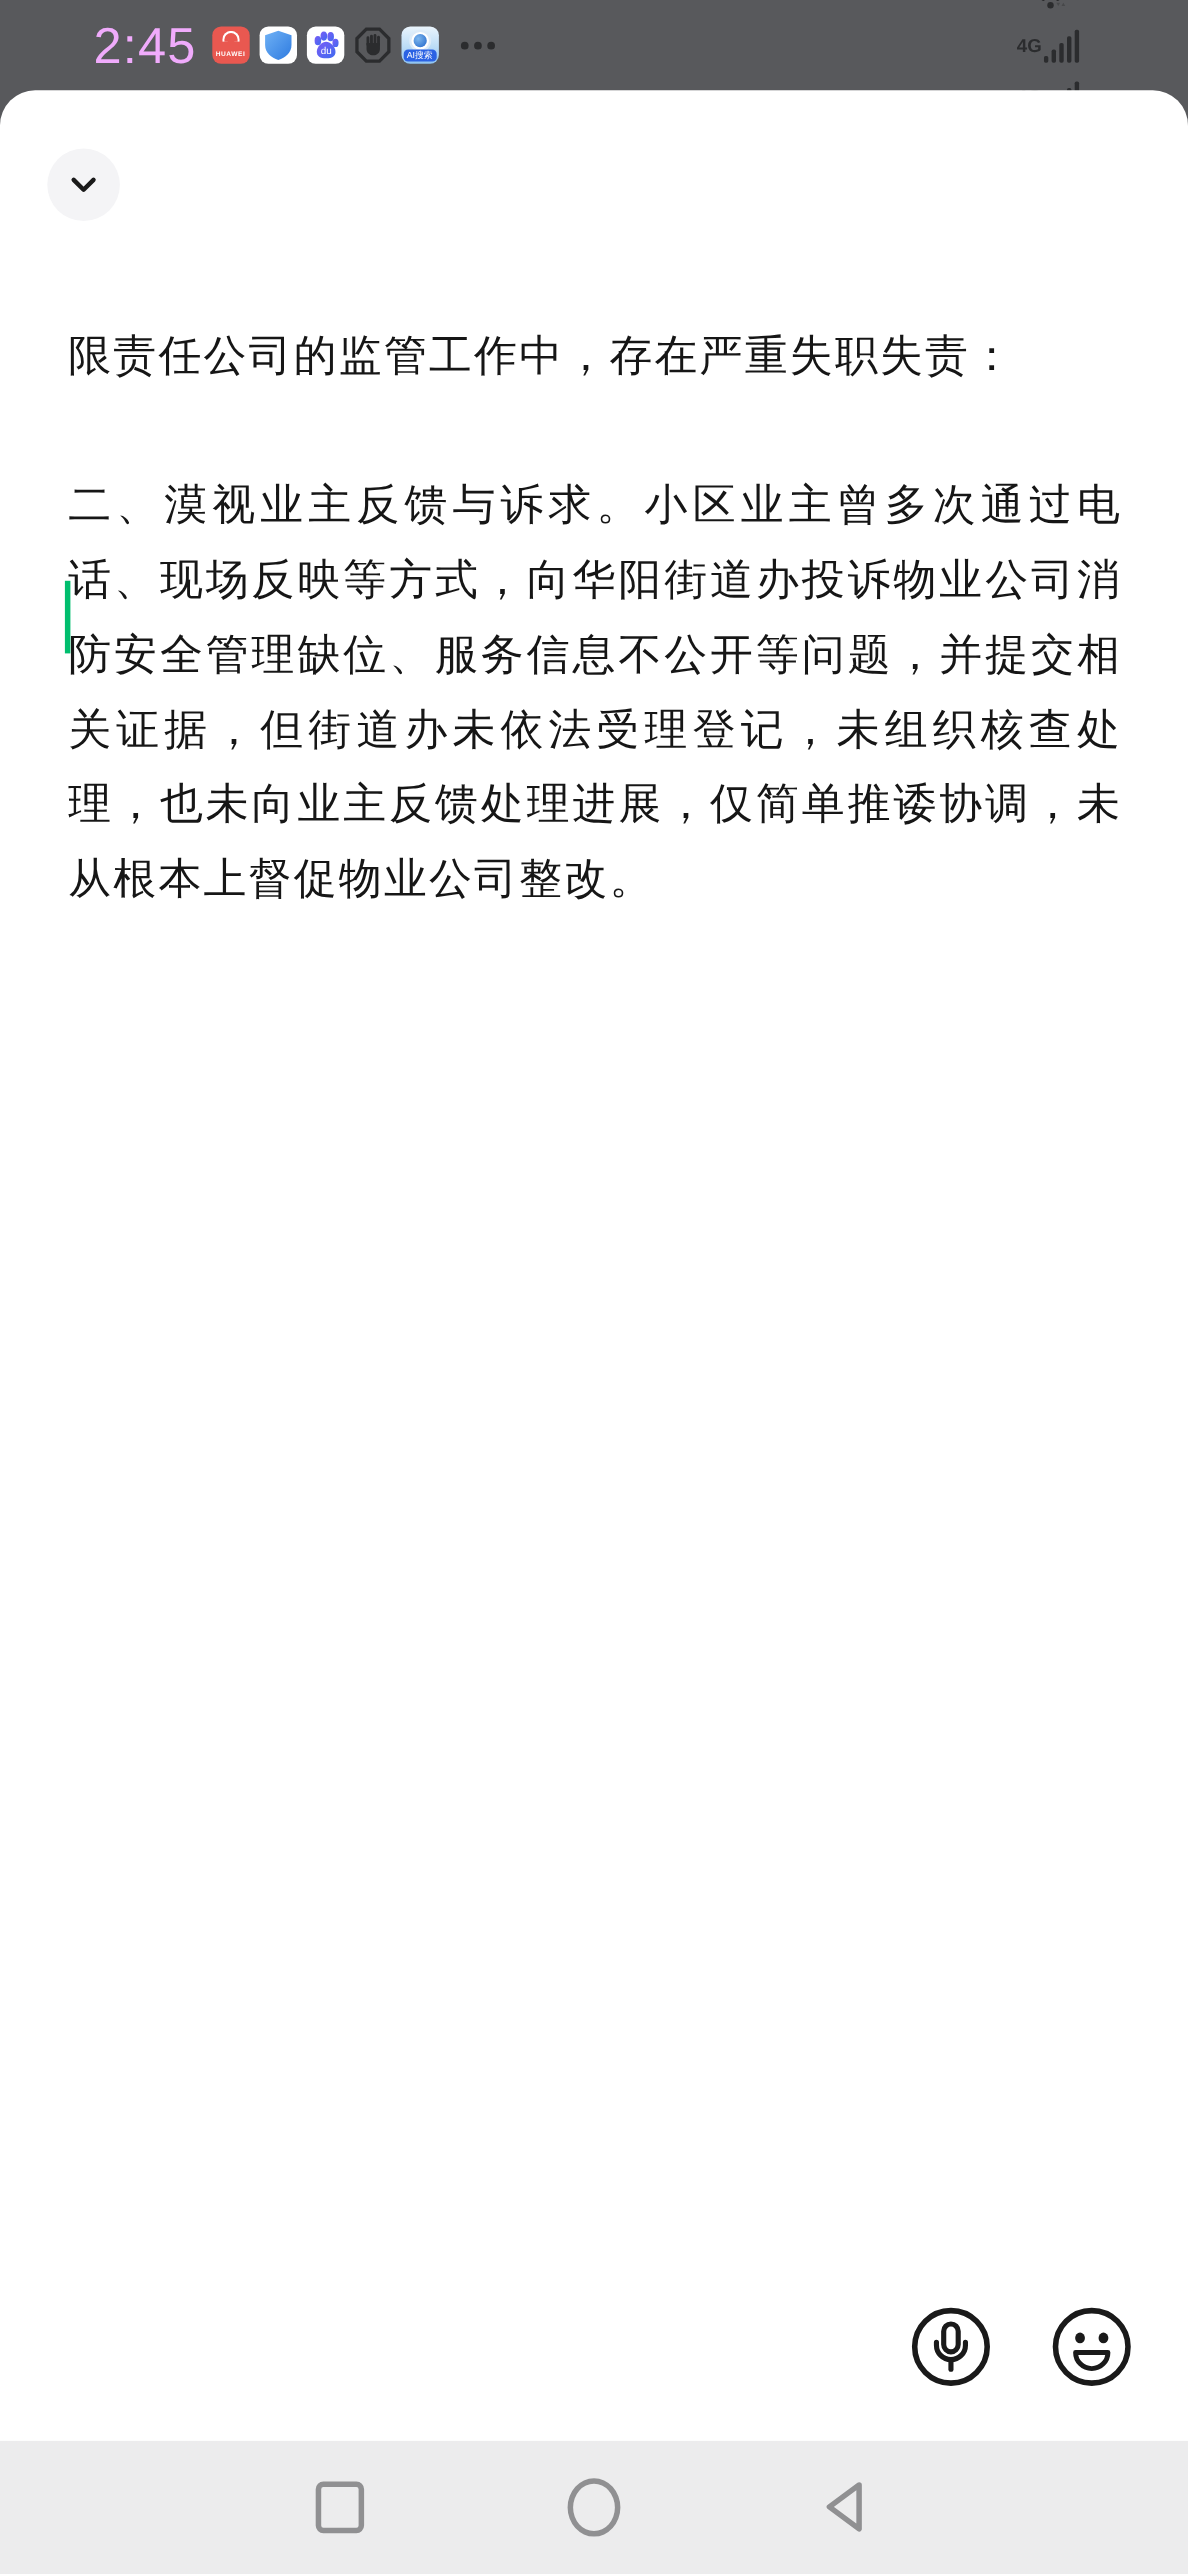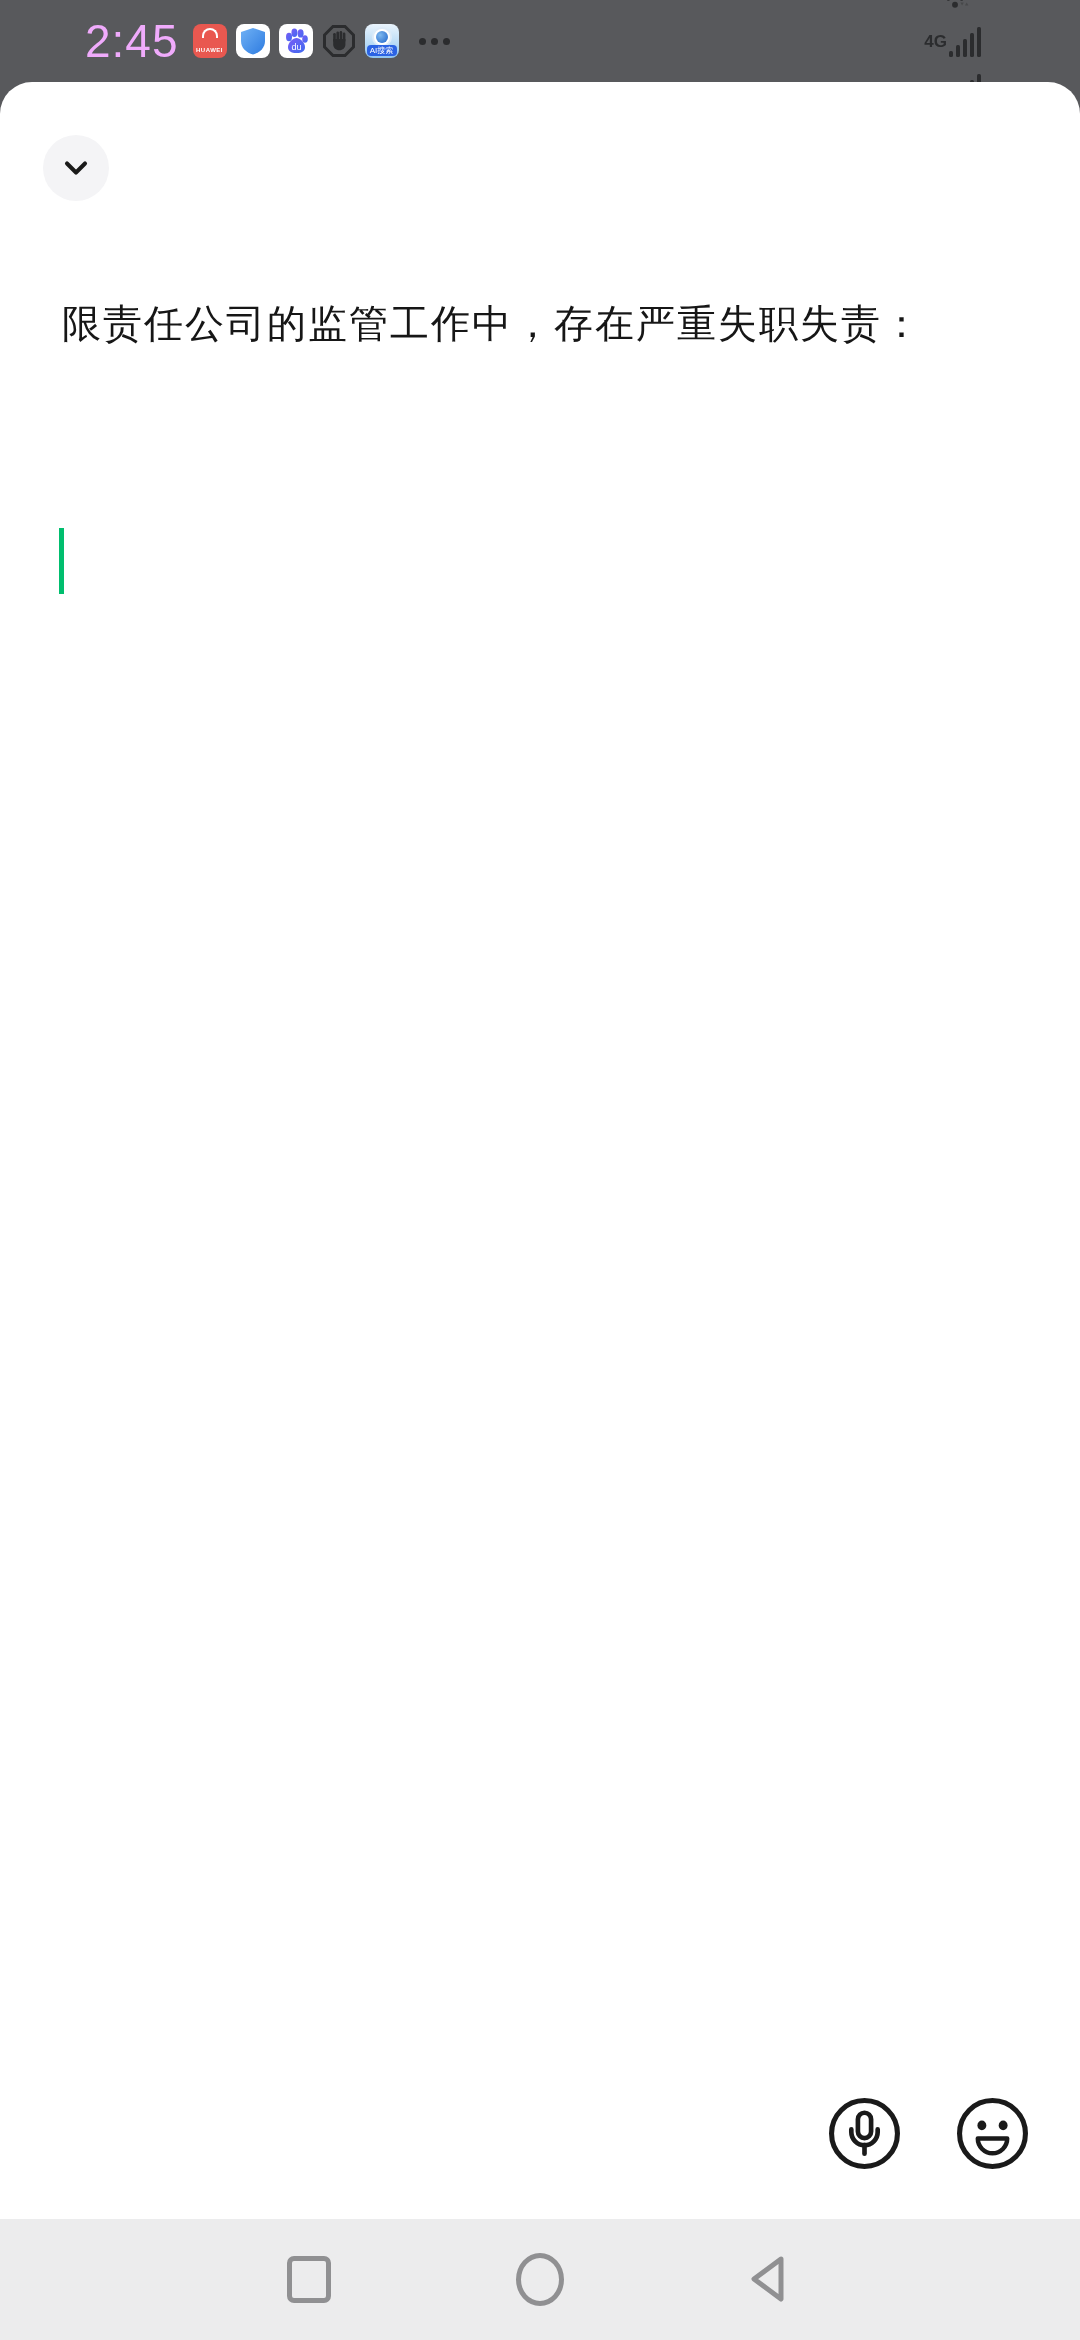--- a/index.html
+++ b/index.html
@@ -178,20 +178,21 @@
   <div class="sheet">
 
     <div class="collapse-btn">
       <svg width="36" height="36" viewBox="0 0 24 24">
         <path d="M6 9 l6 6 6-6" fill="none" stroke="#1A1A1A" stroke-width="2.7" stroke-linecap="round" stroke-linejoin="round"></path>
       </svg>
     </div>
 
     <div class="editor-text">
         <p>限责任公司的监管工作中，存在严重失职失责：</p>
+        <p>二、漠视业主反馈与诉求。小区业主曾多次通过电话、现场反映等方式，向华阳街道办投诉物业公司消防安全管理缺位、服务信息不公开等问题，并提交相关证据，但街道办未依法受理登记，未组织核查处理，也未向业主反馈处理进展，仅简单推诿协调，未从根本上督促物业公司整改。</p>
       </div>
 
     <div class="text-cursor"></div>
 
     <div class="input-actions">
       <svg width="73" height="73" viewBox="0 0 72 72">
         <circle cx="36" cy="36" r="32.5" fill="none" stroke="#1A1A1A" stroke-width="5"></circle>
         <rect x="29.5" y="15.5" width="13" height="25" rx="6.5" fill="none" stroke="#1A1A1A" stroke-width="4.6"></rect>
         <path d="M23 32 v2.5 a13 13 0 0 0 26 0 V32" fill="none" stroke="#1A1A1A" stroke-width="4.6" stroke-linecap="round"></path>
         <line x1="36" y1="47.5" x2="36" y2="56" stroke="#1A1A1A" stroke-width="4.6" stroke-linecap="round"></line>

